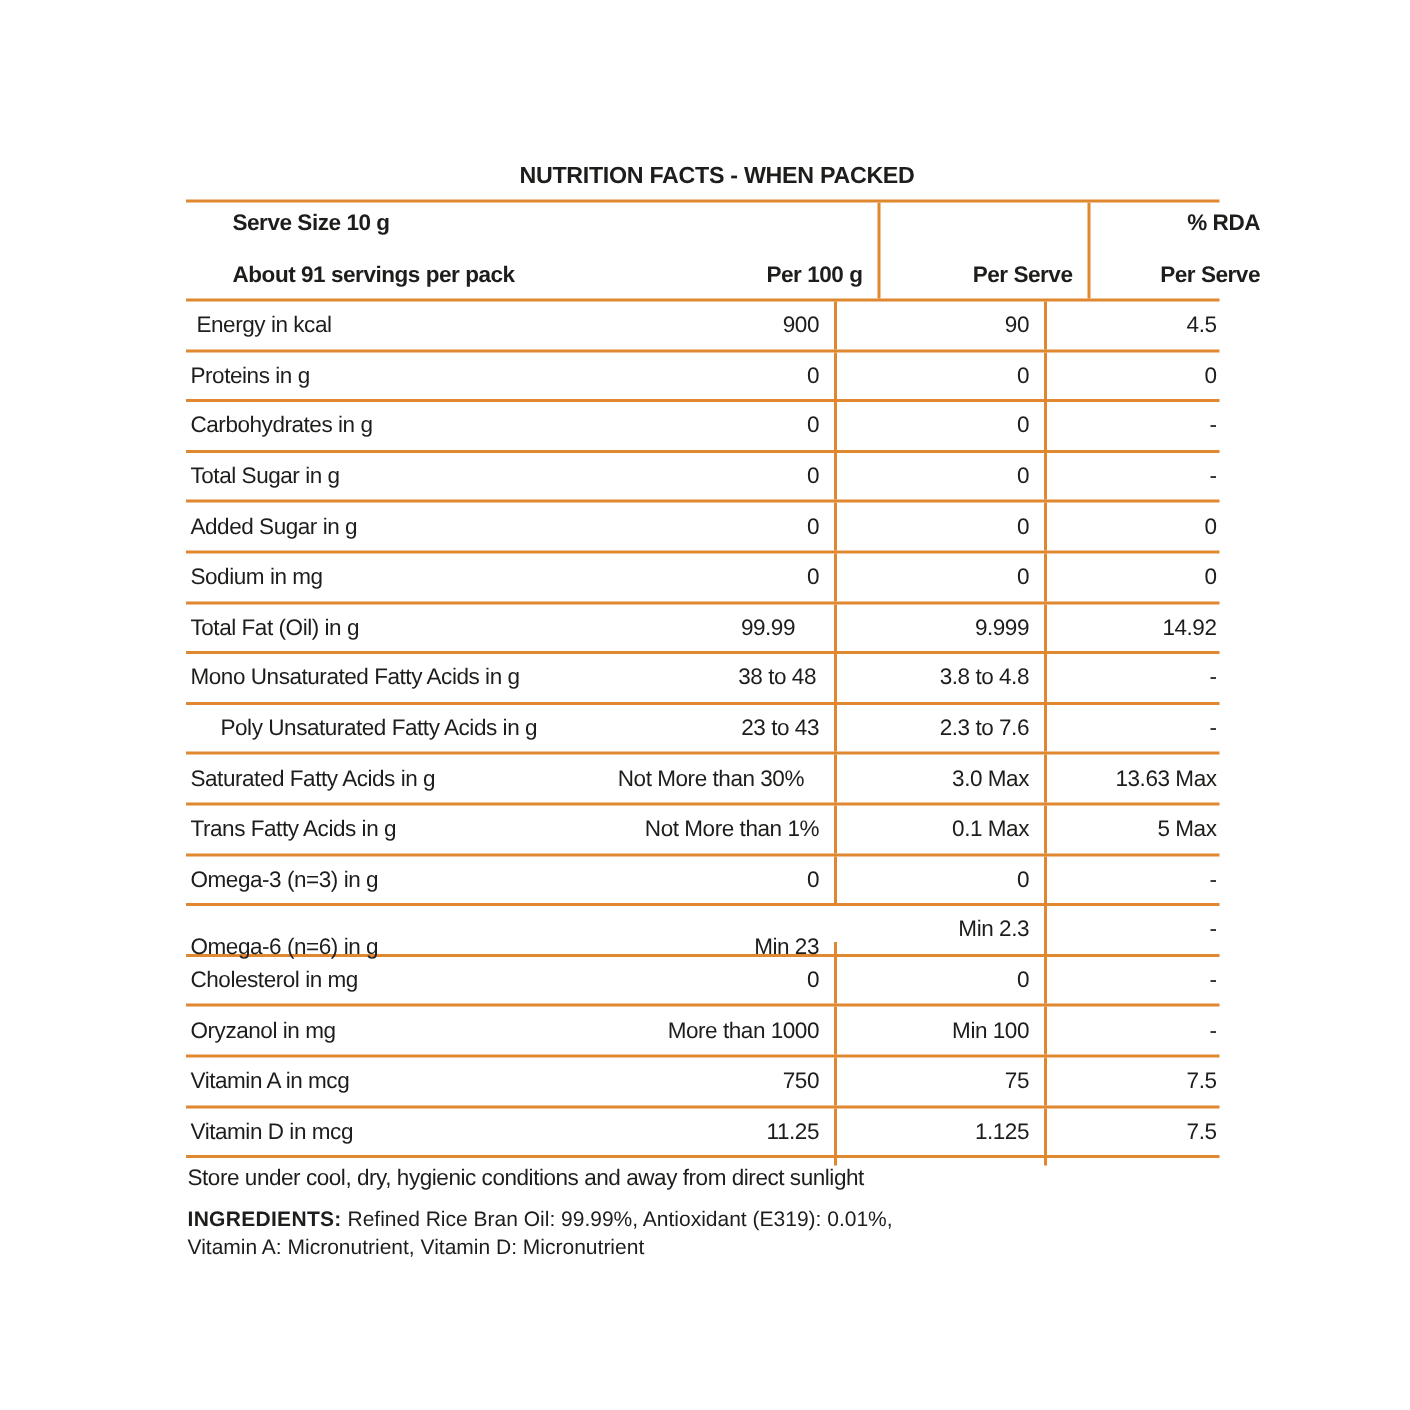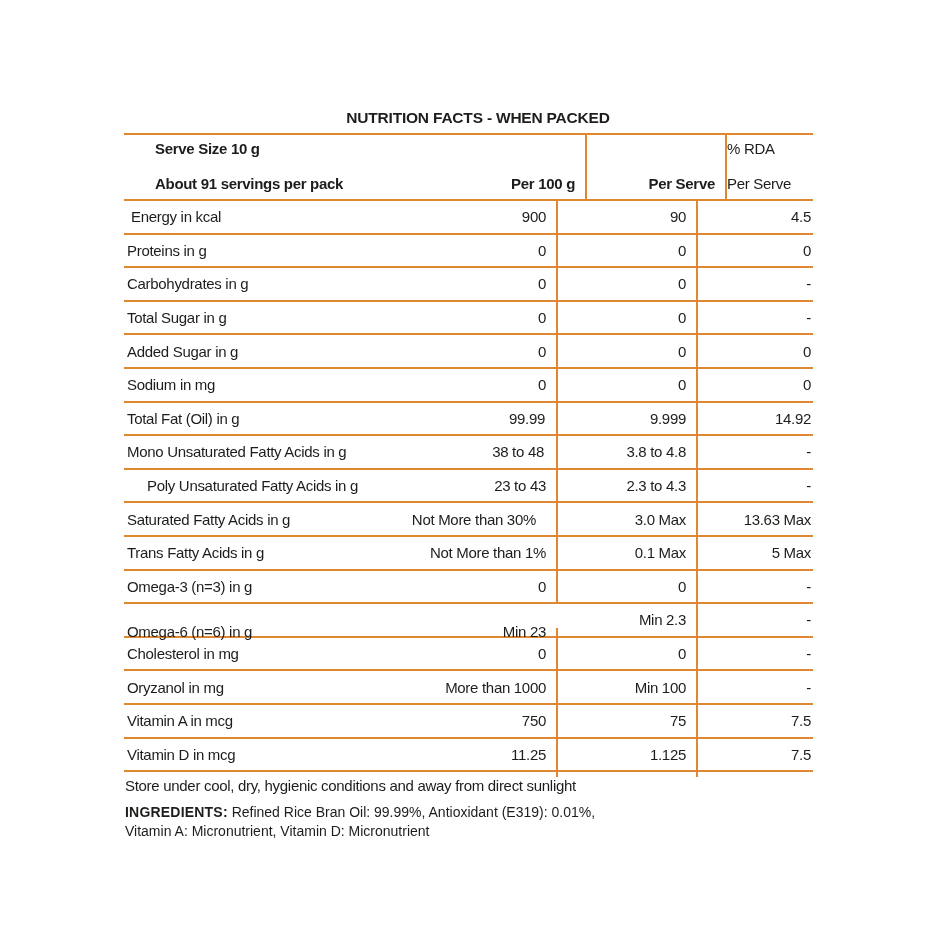--- a/index.html
+++ b/index.html
@@ -30,22 +30,22 @@
   .c1,.c2,.c3{box-sizing:border-box;display:flex;align-items:center;}
   .c1{width:434px;border-right:2px solid var(--orange);}
   .c2{width:140px;border-right:2px solid var(--orange);}
   .c3{width:115px;}
   
   .hrow .c1{flex-direction:column;align-items:stretch;justify-content:space-between;
             padding:5px 10px 7px 2px;font-weight:bold;}
   .h-line2{display:flex;justify-content:space-between;align-items:baseline;}
   .hrow .c2{justify-content:flex-end;align-items:flex-end;
             padding:0 10px 7px 0;font-weight:bold;}
-  .hrow .c3{flex-direction:column;align-items:flex-start;justify-content:space-between;
-            padding:5px 2px 7px 0;font-weight:normal;}
+  .hrow .c3{flex-direction:column;align-items:flex-end;justify-content:space-between;
+            padding:5px 2px 7px 0;font-weight:bold;}
   
   .lbl{padding-left:3px;}
   .drow:first-of-type .lbl{padding-left:7px;}
   .v{justify-content:flex-end;text-align:right;}
   .c2.v{padding-right:10px;}
   .c3.v{padding-right:2px;}
   
   .overshoot{position:absolute;width:2px;height:5px;background:var(--orange);bottom:-7px;}
   .ov1{left:432px;}
   .ov2{left:572px;}
@@ -143,21 +143,21 @@
             <div class="v" style="width: auto; padding-right: 10px;">0</div>
           </div>
 
     <div class="c2 v">0</div>
     <div class="c3 v">0</div>
   </div>
 
   <div class="row drow">
           <div class="c1" style="justify-content: space-between;">
             <div class="lbl" style="flex: 0 1 auto;">Total Fat (Oil) in g</div>
-            <div class="v" style="width: auto; padding-right: 11px;">99.99</div>
+            <div class="v" style="width: auto; padding-right: 26px;">99.99</div>
           </div>
 
     <div class="c2 v">9.999</div>
     <div class="c3 v">14.92</div>
   </div>
 
   <div class="row drow">
           <div class="c1" style="justify-content: space-between;">
             <div class="lbl" style="flex: 0 1 auto;">Mono Unsaturated Fatty Acids in g</div>
             <div class="v" style="width: auto; padding-right: 12px;">38 to 48</div>
@@ -166,21 +166,21 @@
     <div class="c2 v">3.8 to 4.8</div>
     <div class="c3 v">-</div>
   </div>
 
   <div class="row drow">
           <div class="c1" style="justify-content: space-between;">
             <div class="lbl" style="flex: 0 1 auto; margin-left: 20px;">Poly Unsaturated Fatty Acids in g</div>
             <div class="v" style="width: auto; padding-right: 10px;">23 to 43</div>
           </div>
 
-    <div class="c2 v">2.3 to 4.3</div>
+    <div class="c2 v">2.3 to 7.6</div>
     <div class="c3 v">-</div>
   </div>
 
   <div class="row drow">
           <div class="c1" style="justify-content: space-between;">
             <div class="lbl" style="flex: 0 1 auto;">Saturated Fatty Acids in g</div>
             <div class="v" style="width: auto; padding-right: 20px;">Not More than 30%</div>
           </div>
 
     <div class="c2 v">3.0 Max</div>

